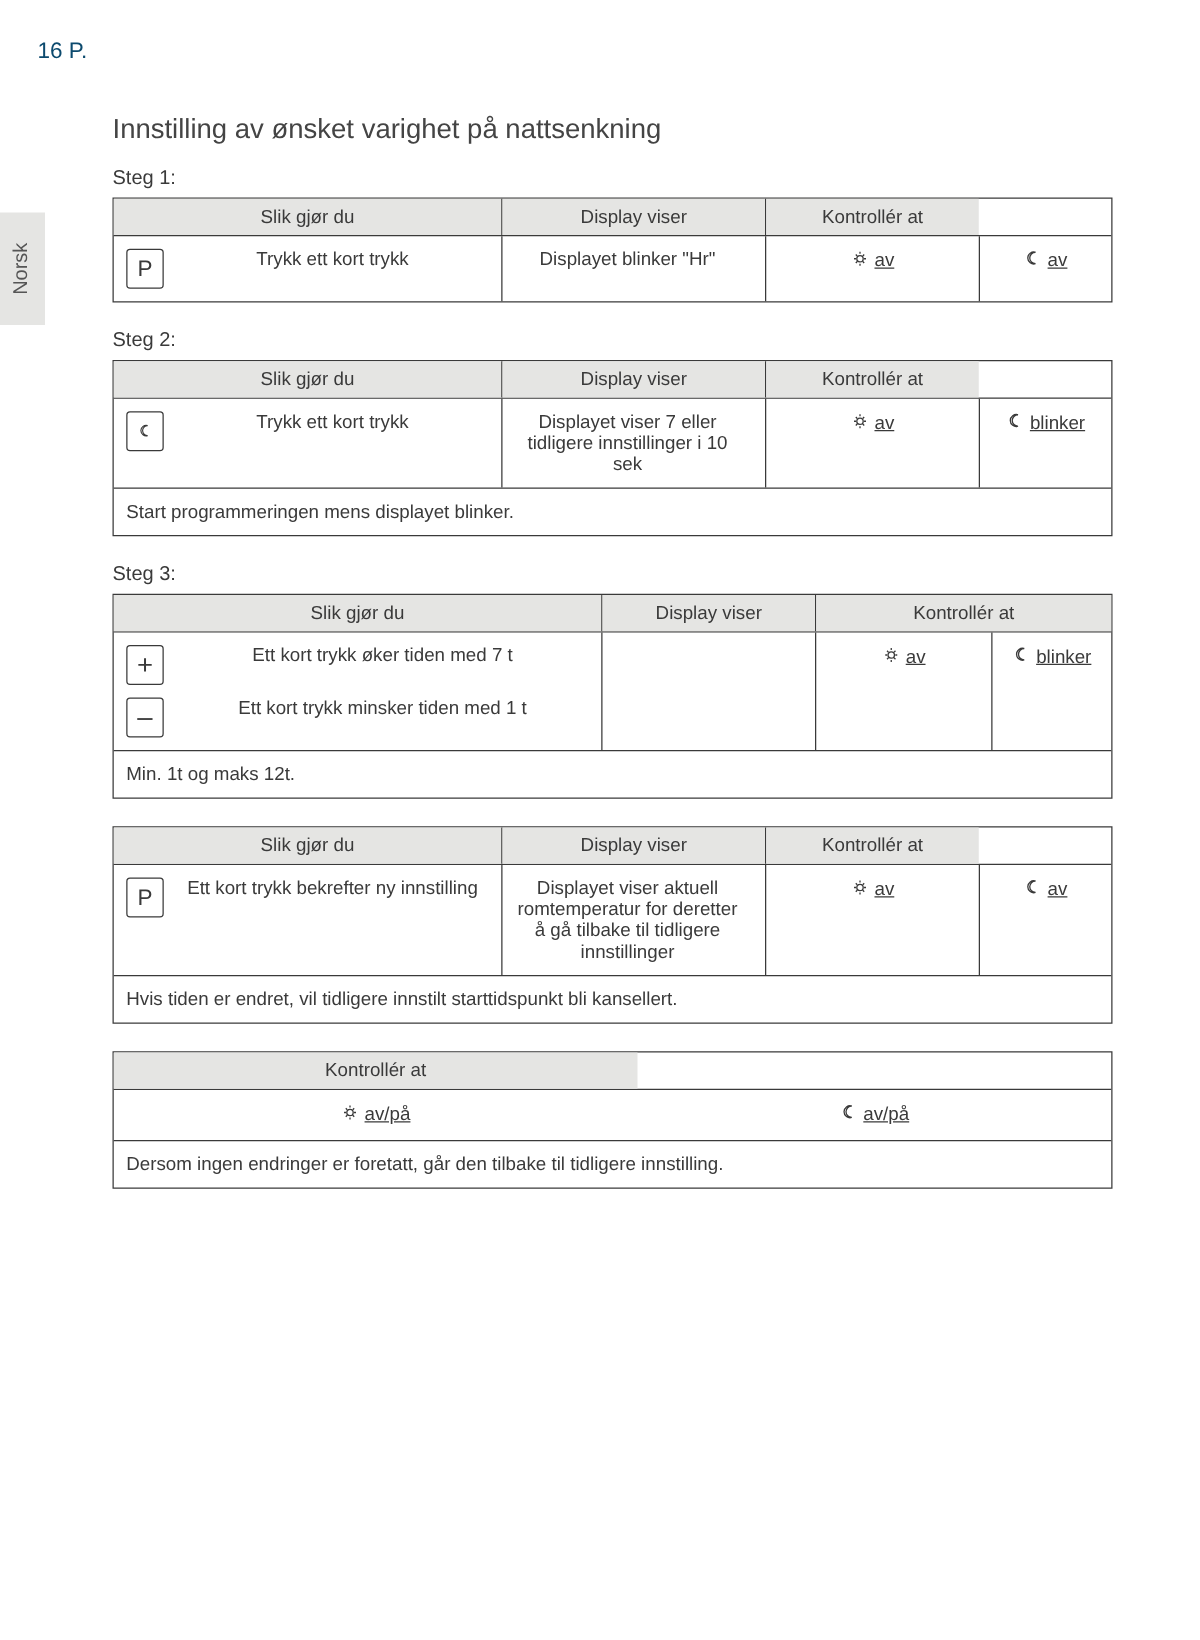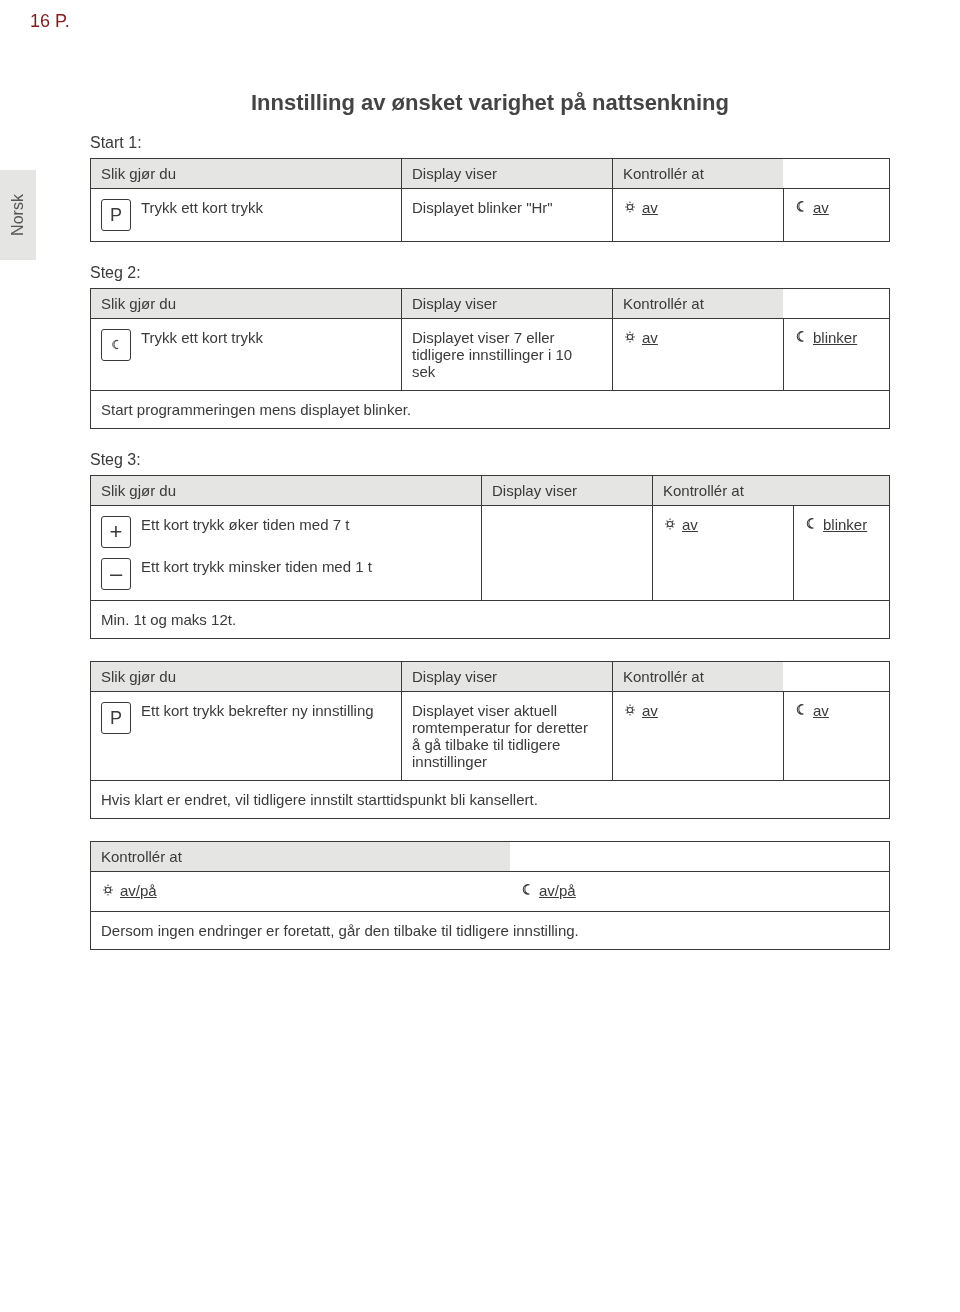--- a/index.html
+++ b/index.html
@@ -10,60 +10,60 @@
   font-weight: 300;
   color: #3a3a3a;
   width: 960px;
 }
 .page {
   position: relative;
   padding: 30px 70px 60px 90px;
 }
 .pageno {
   position: absolute;
-  top: 11px;
+  top: 30px;
   left: 30px;
   font-size: 18px;
   font-weight: 400;
-  color: #7f1d1d;
+  color: #0c4a6e;
 }
 .side-tab {
   position: absolute;
   top: 170px;
   left: 0;
   width: 36px;
   height: 90px;
   background: #e5e5e3;
   display: flex;
   align-items: center;
   justify-content: center;
 }
 .side-tab span {
   transform: rotate(-90deg);
   font-size: 16px;
   color: #555;
 }
 .heading {
   font-size: 22px;
-  font-weight: 700;
+  font-weight: 400;
   margin: 60px 0 18px 0;
   color: #444;
-  text-align: center;
 }
 .step-label {
   font-size: 16px;
   margin: 6px 0 6px 0;
 }
 .step-block {
   border: 1px solid #3a3a3a;
   margin-bottom: 22px;
 }
 .row {
   display: flex;
   align-items: stretch;
+  text-align: center;
 }
 .hdr .cell {
   background: #e5e5e3;
   padding: 6px 10px;
   font-size: 15px;
   border-right: 1px solid #3a3a3a;
 }
 .hdr .cell:last-child { border-right: 0; }
 .body .cell {
   padding: 10px 10px;
@@ -155,21 +155,21 @@
 </svg>
 
 <div class="page">
   <div class="pageno">16 P.</div>
   <div class="side-tab">
     <span>Norsk</span>
   </div>
 
   <h1 class="heading">Innstilling av ønsket varighet på nattsenkning</h1>
 
-  <div class="step-label">Start 1:</div>
+  <div class="step-label">Steg 1:</div>
   <div class="step-block v4">
     <div class="row hdr">
       <div class="cell c1">Slik gjør du</div>
       <div class="cell c2">Display viser</div>
       <div class="cell c3">Kontrollér at</div>
 
     </div>
     <div class="row body divider">
       <div class="cell c1">
         <div class="action-line">
@@ -285,21 +285,21 @@
         <span class="icon-inline"><svg viewBox="0 0 16 20">
               <use href="#sun-icon"></use>
             </svg></span><span class="afterlabel">av</span>
       </div>
       <div class="cell c4">
         <span class="icon-inline"><svg viewBox="0 0 16 20">
               <use href="#moon-icon"></use>
             </svg></span><span class="afterlabel">av</span>
       </div>
     </div>
-    <div class="foot">Hvis klart er endret, vil tidligere innstilt starttidspunkt bli kansellert.</div>
+    <div class="foot">Hvis tiden er endret, vil tidligere innstilt starttidspunkt bli kansellert.</div>
   </div>
 
   <div class="step-block v2">
     <div class="row hdr">
       <div class="cell c1">Kontrollér at</div>
 
     </div>
     <div class="row body divider">
       <div class="cell c1">
         <span class="icon-inline"><svg viewBox="0 0 16 20">

